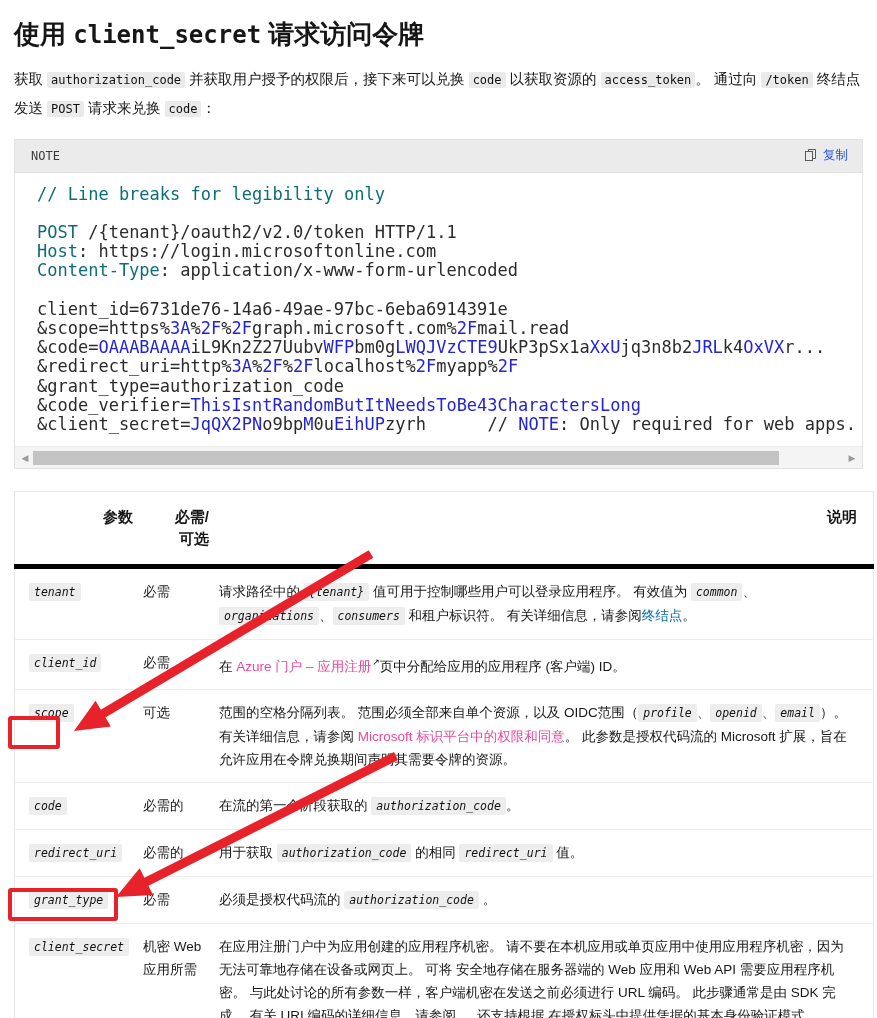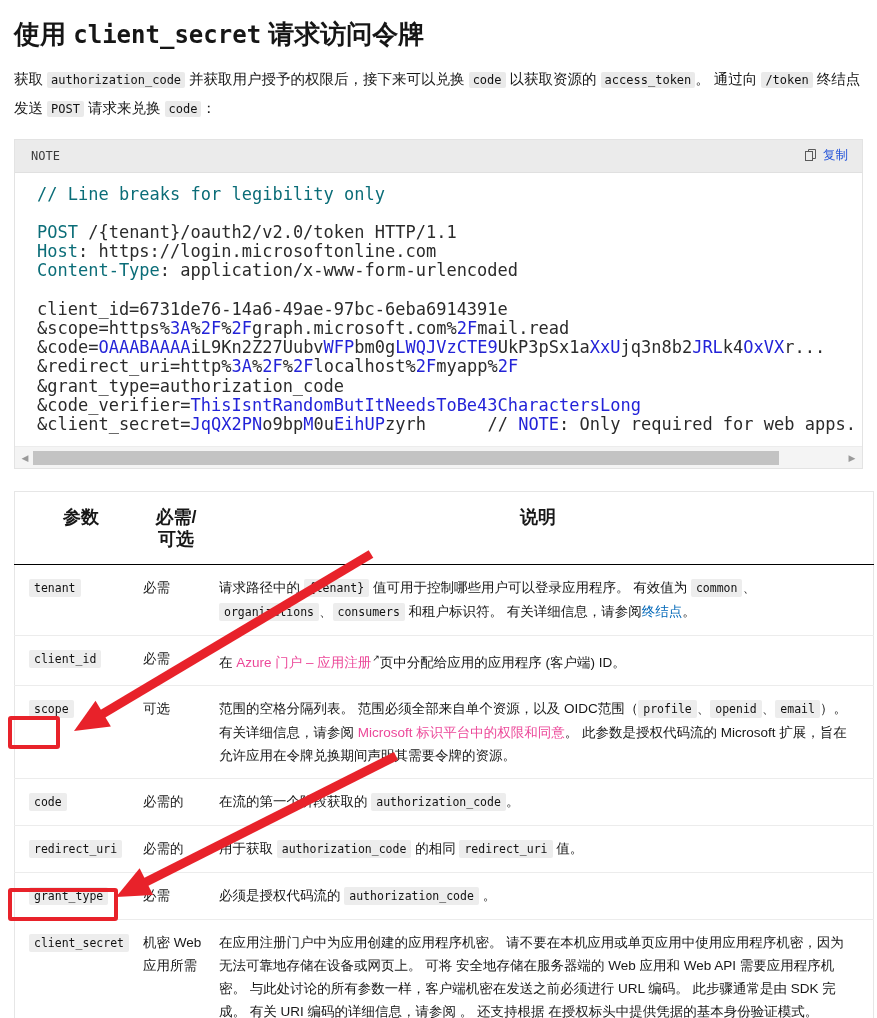--- a/index.html
+++ b/index.html
@@ -146,27 +146,27 @@
 
   
   table.params {
     margin: 22px 6px 0 6px;
     border-collapse: collapse;
     width: 860px;
     border: 1px solid #e6e6e6;
     table-layout: fixed;
   }
   table.params th {
-    text-align: center;
+    text-align: right;
     vertical-align: top;
-    font-size: 18px;
+    font-size: 15px;
     font-weight: 700;
     color: #171717;
     padding: 14px 10px 14px 0;
-    border-bottom: 1px solid #000000;
+    border-bottom: 5px solid #000000;
     line-height: 22px;
   }
   table.params td {
     vertical-align: top;
     font-size: 13.5px;
     padding: 11px 10px 11px 0;
     border-bottom: 1px solid #ececec;
     line-height: 23px;
     color: #171717;
   }
@@ -176,20 +176,21 @@
   .col-desc  { padding-right: 16px !important; }
   th.col-param { padding-left: 14px !important; }
   .p-code {
     font-family: "DejaVu Sans Mono", monospace;
     font-size: 11.5px;
     background: #ededed;
     border-radius: 2px;
     padding: 2px 5px;
     color: #111;
     white-space: nowrap;
+    font-style: italic;
   }
   a.doclink {
     color: #0067b8;
     text-decoration: none;
   }
   a.purple { color: #ec4899; }
   .ext-ico {
     font-size: 9px;
     vertical-align: super;
     margin-left: 1px;

